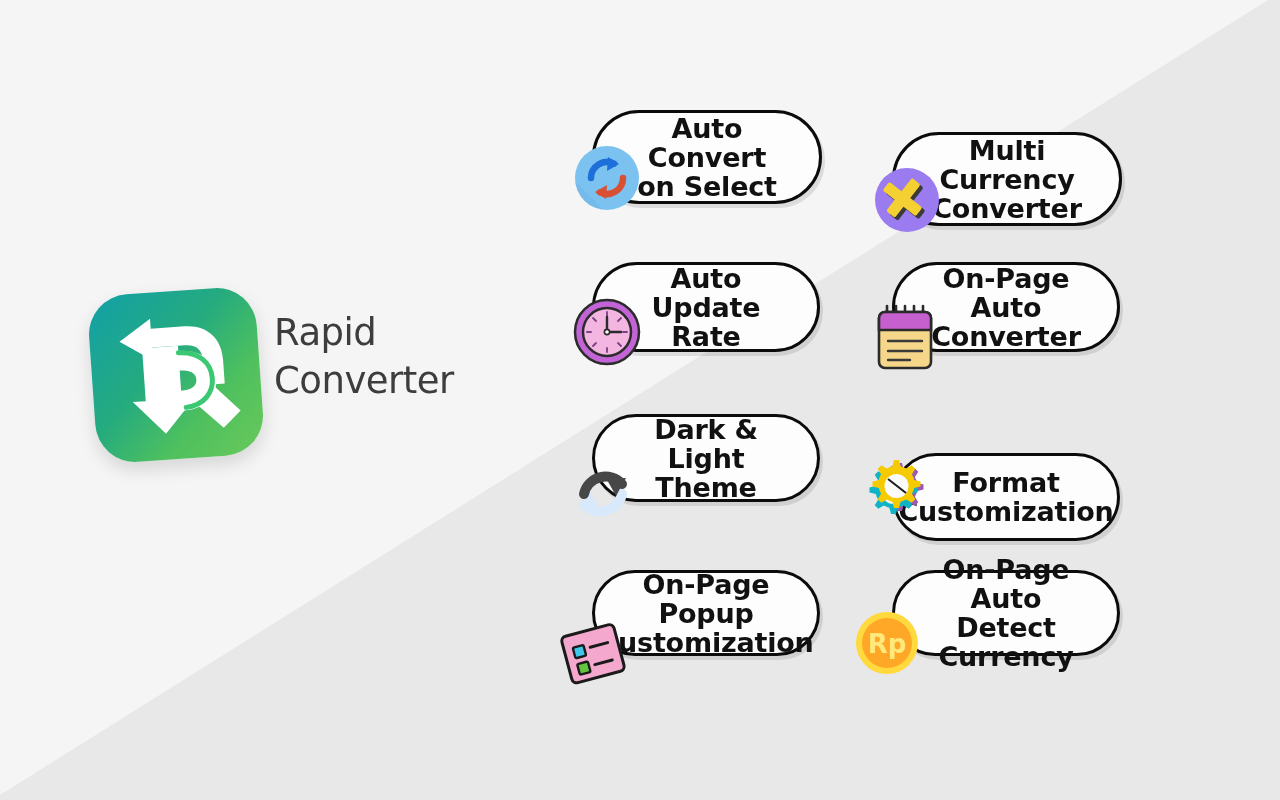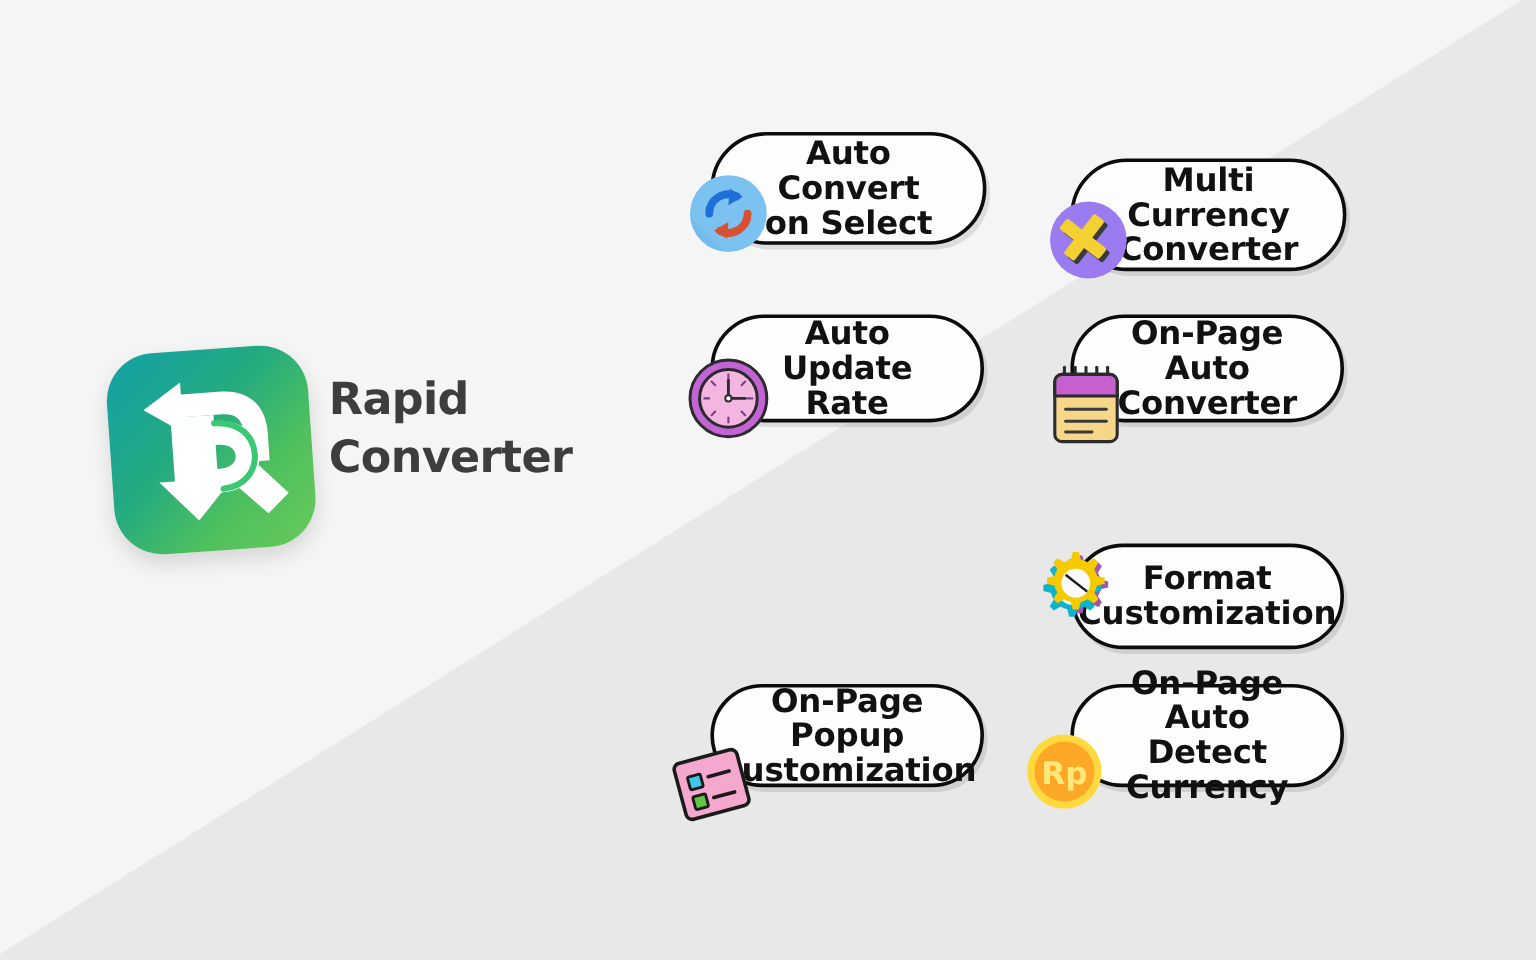--- a/index.html
+++ b/index.html
@@ -54,21 +54,21 @@
     height: 168px;
   }
 
   #brand-title {
     position: absolute;
     left: 194px;
     top: 24px;
     width: 250px;
     color: #3d3d3d;
     font-family: "DejaVu Sans", sans-serif;
-    font-weight: bold;
+    font-weight: normal;
     font-size: 37px;
     line-height: 48px;
     letter-spacing: -0.5px;
   }
   #brand-title div { white-space: nowrap; }
 
   
   .pill-wrap {
     position: absolute;
   }
@@ -220,20 +220,34 @@
         <path d="M5,14 a6,6 0 0 1 6,-6 h40 a6,6 0 0 1 6,6 v12 h-52 z" fill="#c760cf" stroke="#2b2b2b" stroke-width="2.6"></path>
         <g stroke="#3a3a3a" stroke-width="2.4" stroke-linecap="round">
           <line x1="14" y1="37" x2="48" y2="37"></line>
           <line x1="14" y1="47" x2="48" y2="47"></line>
           <line x1="14" y1="56" x2="36" y2="56"></line>
         </g>
       </svg>
     </div>
   </div>
 
+  <div class="pill-wrap" style="left:592px; top:414px; width:228px; height:88px;">
+    <div class="pill" style="width:228px; height:88px;">
+      <span class="pill-label">Dark &amp; Light
+Theme</span>
+    </div>
+    <div class="pill-icon" style="left:-22px; top:40px;">
+      <svg width="72" height="72" viewBox="0 0 72 72">
+        <path d="M14,50 A22,22 0 0 0 52,40" fill="none" stroke="#d7e9fb" stroke-width="10" stroke-linecap="round"></path>
+        <path d="M20,38 L10,56 L30,56 Z" fill="#d7e9fb"></path>
+        <path d="M52,30 A22,22 0 0 0 14,40" fill="none" stroke="#474747" stroke-width="10" stroke-linecap="round"></path>
+        <path d="M46,42 L56,24 L36,24 Z" fill="#474747"></path>
+      </svg>
+    </div>
+  </div>
 
   <div class="pill-wrap" style="left:892px; top:414px; width:228px; height:88px;">
     <div class="pill" style="width:228px; height:88px;margin-top:39px;">
       <span class="pill-label">Format
 Customization</span>
     </div>
     <div class="pill-icon" style="left:-32px; top:38px;">
       <svg width="74" height="74" viewBox="0 0 74 74">
         <g id="gshape" transform="translate(3,3)">
           <path d="M34,8 l5,0 l1.6,6.3 a20,20 0 0 1 5.6,2.3 l5.5,-3.4 l3.6,3.6 l-3.4,5.5

